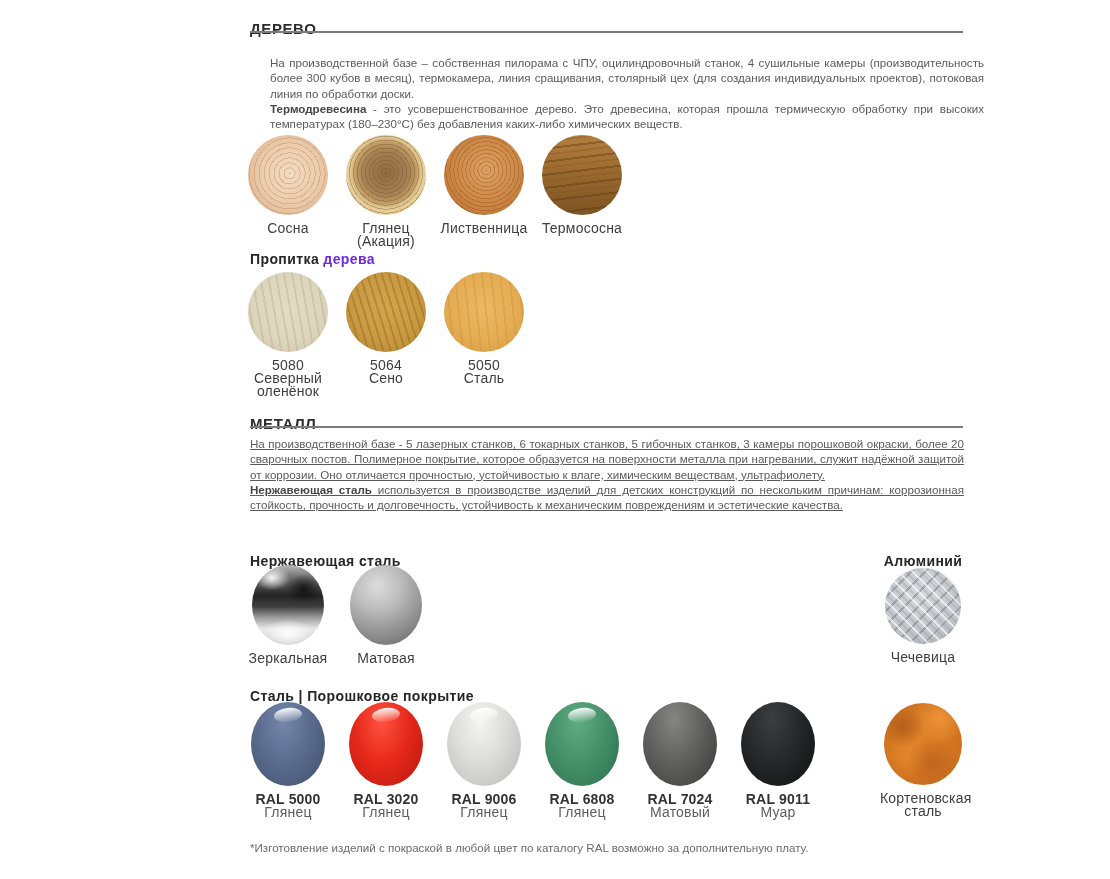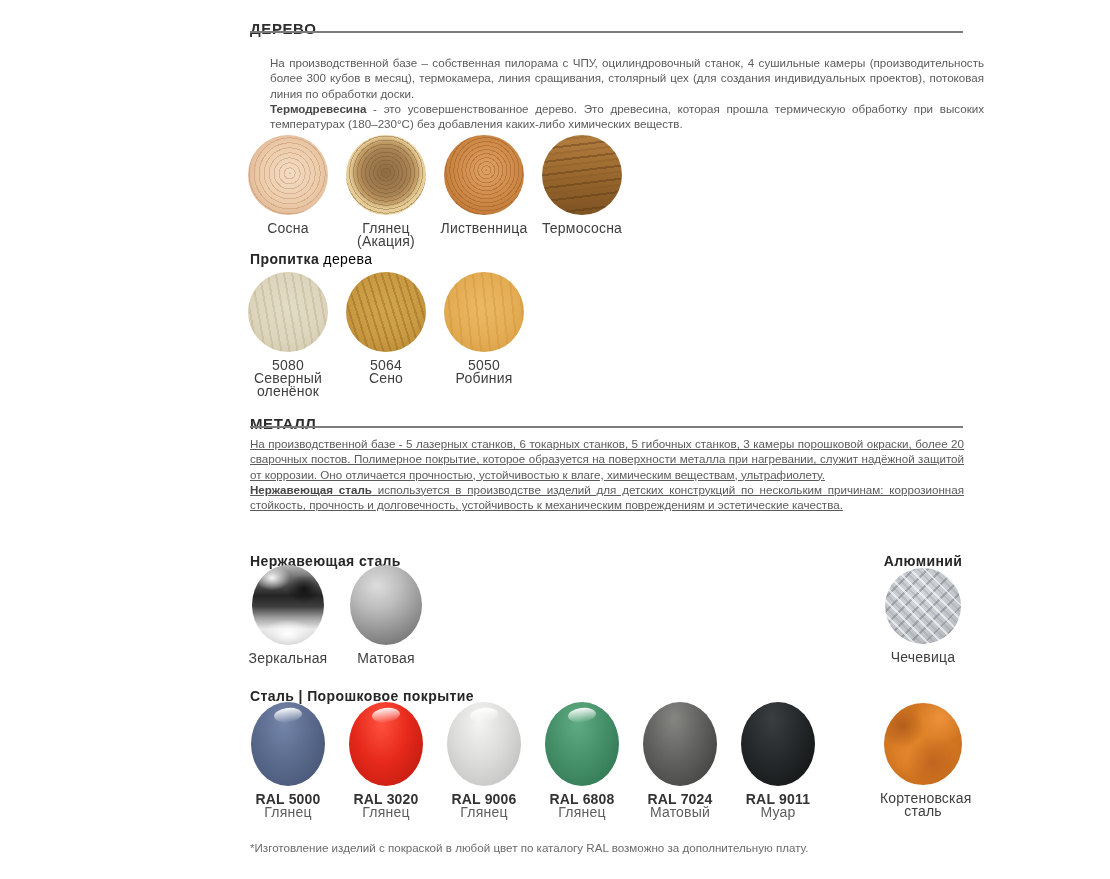--- a/index.html
+++ b/index.html
@@ -5,21 +5,21 @@
   html,body{margin:0;padding:0;}
   body{
     width:1110px;height:879px;position:relative;overflow:hidden;
     background:#ffffff;font-family:"Liberation Sans",sans-serif;
   }
   
   .sec-title{position:absolute;left:250px;font-size:15px;font-weight:bold;
     color:#2d2d2d;letter-spacing:.6px;}
   .sec-rule{position:absolute;left:250px;width:713px;height:2px;background:#7c7c7c;}
   .sub-head{position:absolute;font-size:14px;color:#262626;letter-spacing:.4px;font-weight:600;}
-  .sub-head .light{font-weight:400;color:#000000;text-align:center;}
+  .sub-head .light{font-weight:700;color:#6d28d9;text-align:center;}
   
   .para{position:absolute;left:250px;width:714px;font-size:11.6px;line-height:15.3px;
     color:#5b5b5b;text-align:justify;}
   .para p{margin:0;}
   .para .lead{font-weight:bold;color:#474747;}
   .footnote{position:absolute;left:250px;font-size:11.6px;color:#6b6b6b;}
   
   .row{position:absolute;left:239px;display:flex;}
   .cell{width:98px;display:flex;flex-direction:column;align-items:center;}
   .rcol{position:absolute;left:873px;width:100px;display:flex;flex-direction:column;align-items:center;}
@@ -126,21 +126,21 @@
         <span>Северный оленёнок</span></div>
     </div>
     <div class="cell">
       <div class="c80 sw-5064"></div>
       <div class="cap"><span>5064</span><br>
         <span>Сено</span></div>
     </div>
     <div class="cell">
       <div class="c80 sw-5050"></div>
       <div class="cap"><span>5050</span><br>
-        <span>Робиния</span></div>
+        <span>Сталь</span></div>
     </div>
   </div>
 </section>
 
 <section>
   <h1 class="sec-title" style="top:405px;">МЕТАЛЛ</h1>
   <div class="sec-rule" style="top:426px;"></div>
 
   <div class="para" style="top:436px;text-decoration:underline;">
     <p>На производственной базе - 5 лазерных станков, 6 токарных станков, 5 гибочных станков, 3 камеры порошковой окраски, более 20 сварочных постов. Полимерное покрытие, которое образуется на поверхности металла при нагревании, служит надёжной защитой от коррозии. Оно отличается прочностью, устойчивостью к влаге, химическим веществам, ультрафиолету.</p>

